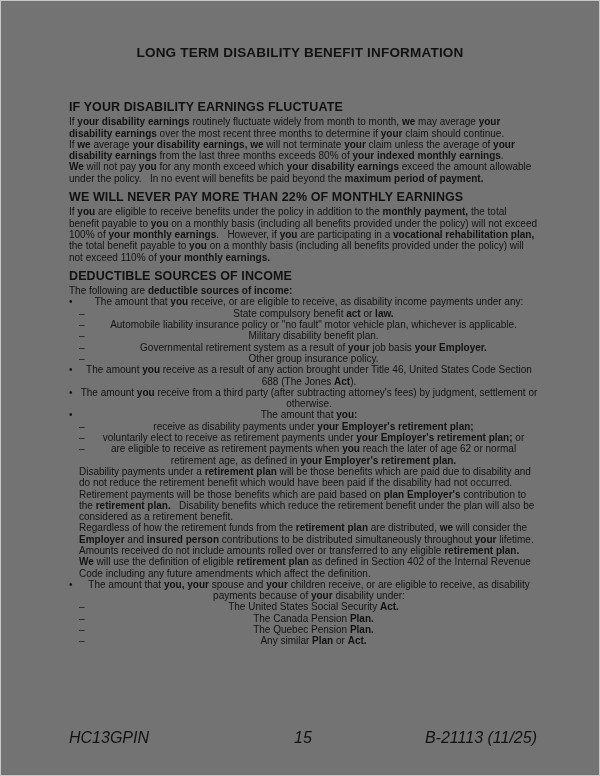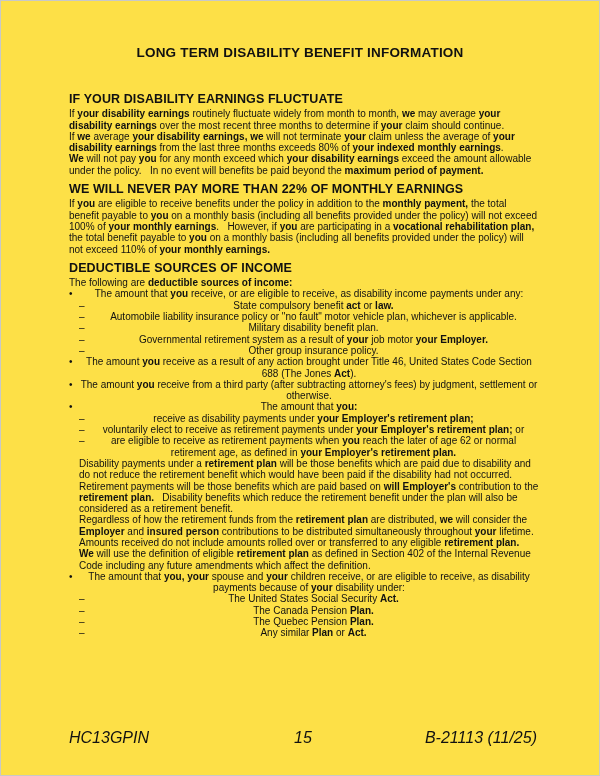--- a/index.html
+++ b/index.html
@@ -1,20 +1,20 @@
 <!DOCTYPE html>
 <html><head>
 <meta charset="utf-8">
 <style>
   html, body { margin: 0; padding: 0; background: #ffffff; }
   .page {
     position: relative;
     width: 600px;
     height: 776px;
-    background: #fde047;
+    background: #737373;
     border: 1px solid #c8c8c8;
     box-sizing: border-box;
     font-family: "Liberation Sans", "DejaVu Sans", sans-serif;
     color: #111;
     overflow: hidden;
   }
   .title {
     padding-top: 44px;
     text-align: center;
     font-size: 13.5px;
@@ -28,21 +28,21 @@
     top: 93px;
     font-size: 10px;
     line-height: 11.3px;
   }
   .h2 {
     font-size: 12.5px;
     font-weight: bold;
     margin: 8px 0 3px 0;
     letter-spacing: 0.1px;
   }
-  .doc-body .h2:first-child { margin-top: 0; }
+  .doc-body .h2:first-child { margin-top: 8px; }
   .p, .bullet, .ip { margin: 0 0; }
   .ip { margin-left: 10px; }
   .bullet { display: flex; }
   .bullet .marker { flex: none; width: 10px; }
   .dash { display: flex; margin: 0 0 0 10px; }
   .dash .marker { flex: none; width: 9px; }
   .txt { flex: 1; text-align: center; }
   .bold { font-weight: bold; }
   .footer {
     position: absolute;
@@ -82,21 +82,21 @@
       <div class="dash">
         <span class="marker">–</span>
         <span class="txt"><span>Automobile liability insurance policy or "no fault" motor vehicle plan, whichever is applicable.</span></span>
       </div>
       <div class="dash">
         <span class="marker">–</span>
         <span class="txt"><span>Military disability benefit plan.</span></span>
       </div>
       <div class="dash">
         <span class="marker">–</span>
-        <span class="txt"><span>Governmental retirement system as a result of </span><span class="bold">your</span><span> job motor </span><span class="bold">your Employer.</span></span>
+        <span class="txt"><span>Governmental retirement system as a result of </span><span class="bold">your</span><span> job basis </span><span class="bold">your Employer.</span></span>
       </div>
       <div class="dash">
         <span class="marker">–</span>
         <span class="txt"><span>Other group insurance policy.</span></span>
       </div>
       <div class="bullet">
         <span class="marker">•</span>
         <span class="txt"><span>The amount </span><span class="bold">you</span><span> receive as a result of any action brought under Title 46, United States Code Section 688 (The Jones </span><span class="bold">Act</span><span>).</span></span>
       </div>
       <div class="bullet">
@@ -113,21 +113,21 @@
       </div>
       <div class="dash">
         <span class="marker">–</span>
         <span class="txt"><span>voluntarily elect to receive as retirement payments under </span><span class="bold">your Employer's retirement plan;</span><span> or</span></span>
       </div>
       <div class="dash">
         <span class="marker">–</span>
         <span class="txt"><span>are eligible to receive as retirement payments when </span><span class="bold">you</span><span> reach the later of age 62 or normal retirement age, as defined in </span><span class="bold">your Employer's retirement plan.</span></span>
       </div>
       <div class="ip"><span>Disability payments under a </span><span class="bold">retirement plan</span><span> will be those benefits which are paid due to disability and do not reduce the retirement benefit which would have been paid if the disability had not occurred.</span></div>
-      <div class="ip"><span>Retirement payments will be those benefits which are paid based on </span><span class="bold">will Employer's</span><span> contribution to the </span><span class="bold">retirement plan.</span><span>&nbsp;&nbsp; Disability benefits which reduce the retirement benefit under the plan will also be considered as a retirement benefit.</span></div>
+      <div class="ip"><span>Retirement payments will be those benefits which are paid based on </span><span class="bold">plan Employer's</span><span> contribution to the </span><span class="bold">retirement plan.</span><span>&nbsp;&nbsp; Disability benefits which reduce the retirement benefit under the plan will also be considered as a retirement benefit.</span></div>
       <div class="ip"><span>Regardless of how the retirement funds from the </span><span class="bold">retirement plan</span><span> are distributed, </span><span class="bold">we</span><span> will consider the </span><span class="bold">Employer</span><span> and </span><span class="bold">insured person</span><span> contributions to be distributed simultaneously throughout </span><span class="bold">your</span><span> lifetime.</span></div>
       <div class="ip"><span>Amounts received do not include amounts rolled over or transferred to any eligible </span><span class="bold">retirement plan.</span><span>&nbsp;&nbsp; </span><span class="bold">We</span><span> will use the definition of eligible </span><span class="bold">retirement plan</span><span> as defined in Section 402 of the Internal Revenue Code including any future amendments which affect the definition.</span></div>
       <div class="bullet">
         <span class="marker">•</span>
         <span class="txt"><span>The amount that </span><span class="bold">you, your</span><span> spouse and </span><span class="bold">your</span><span> children receive, or are eligible to receive, as disability payments because of </span><span class="bold">your</span><span> disability under:</span></span>
       </div>
       <div class="dash">
         <span class="marker">–</span>
         <span class="txt"><span>The United States Social Security </span><span class="bold">Act.</span></span>
       </div>

